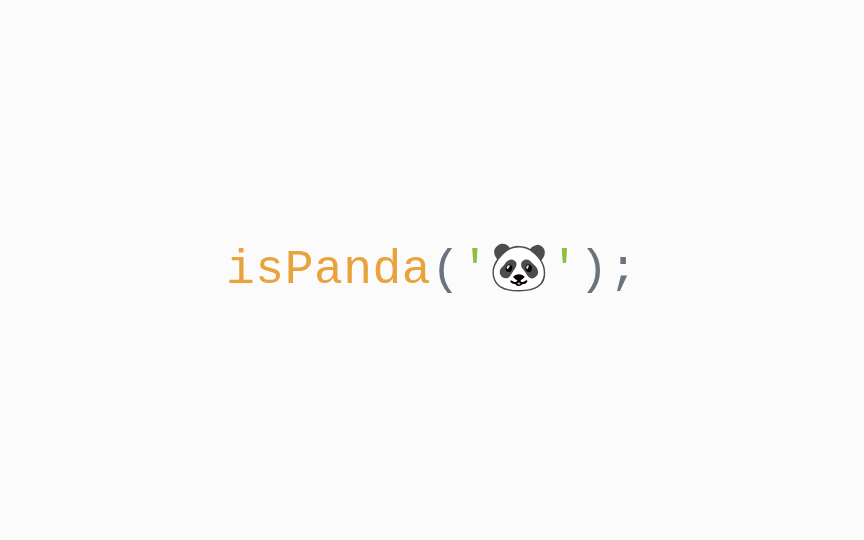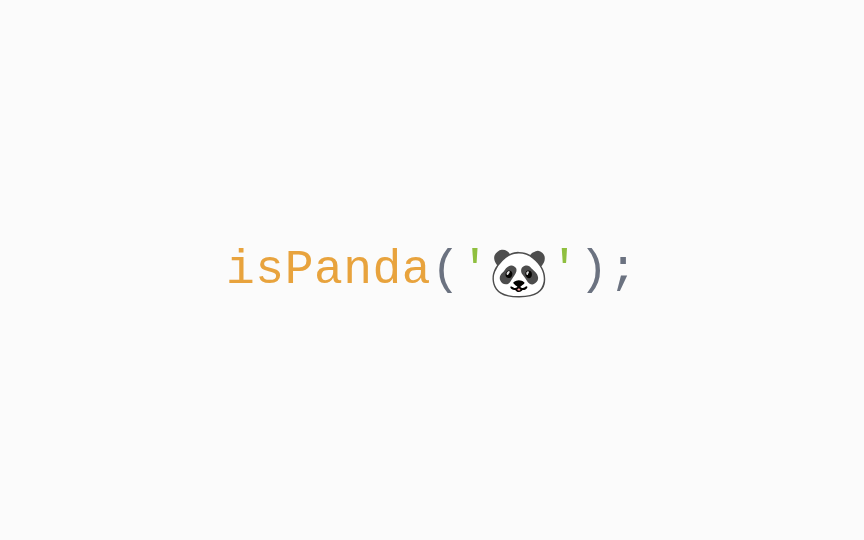--- a/index.html
+++ b/index.html
@@ -14,21 +14,21 @@
       display: flex;
       align-items: center;
       justify-content: center;
       font-family: "SF Mono", "Menlo", "Monaco", "Consolas", "Courier New", monospace;
     }
     .code-line {
       font-size: 48px;
       letter-spacing: 0.5px;
       white-space: pre;
       display: flex;
-      align-items: flex-end;
+      align-items: flex-start;
     }
     .tok-func {
       color: #e8a33d;
     }
     .tok-paren, .tok-semi {
       color: #6b7280;
     }
     .tok-quote {
       color: #8fbf3f;
     }

